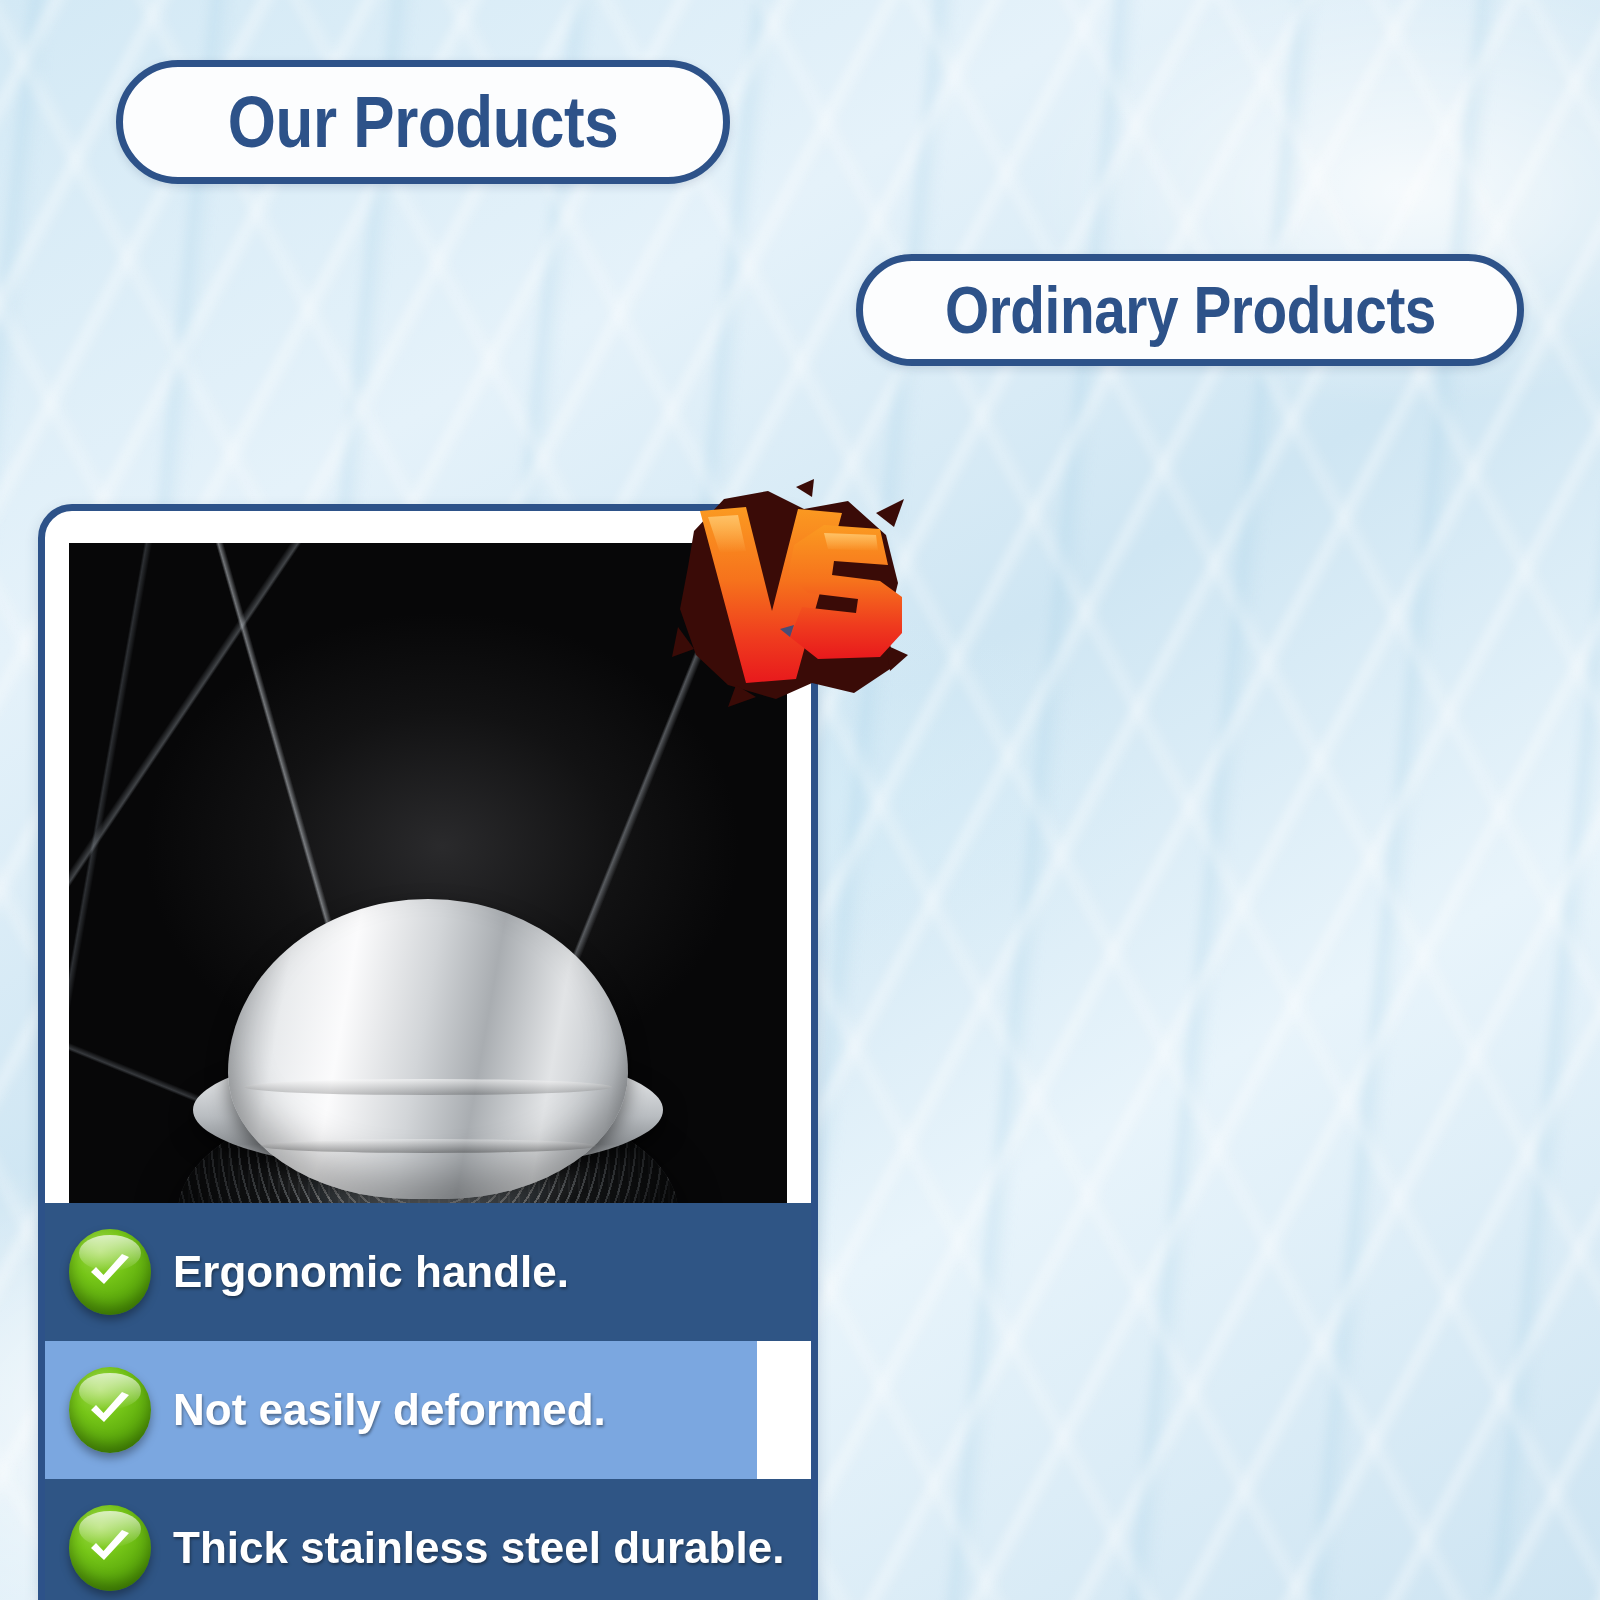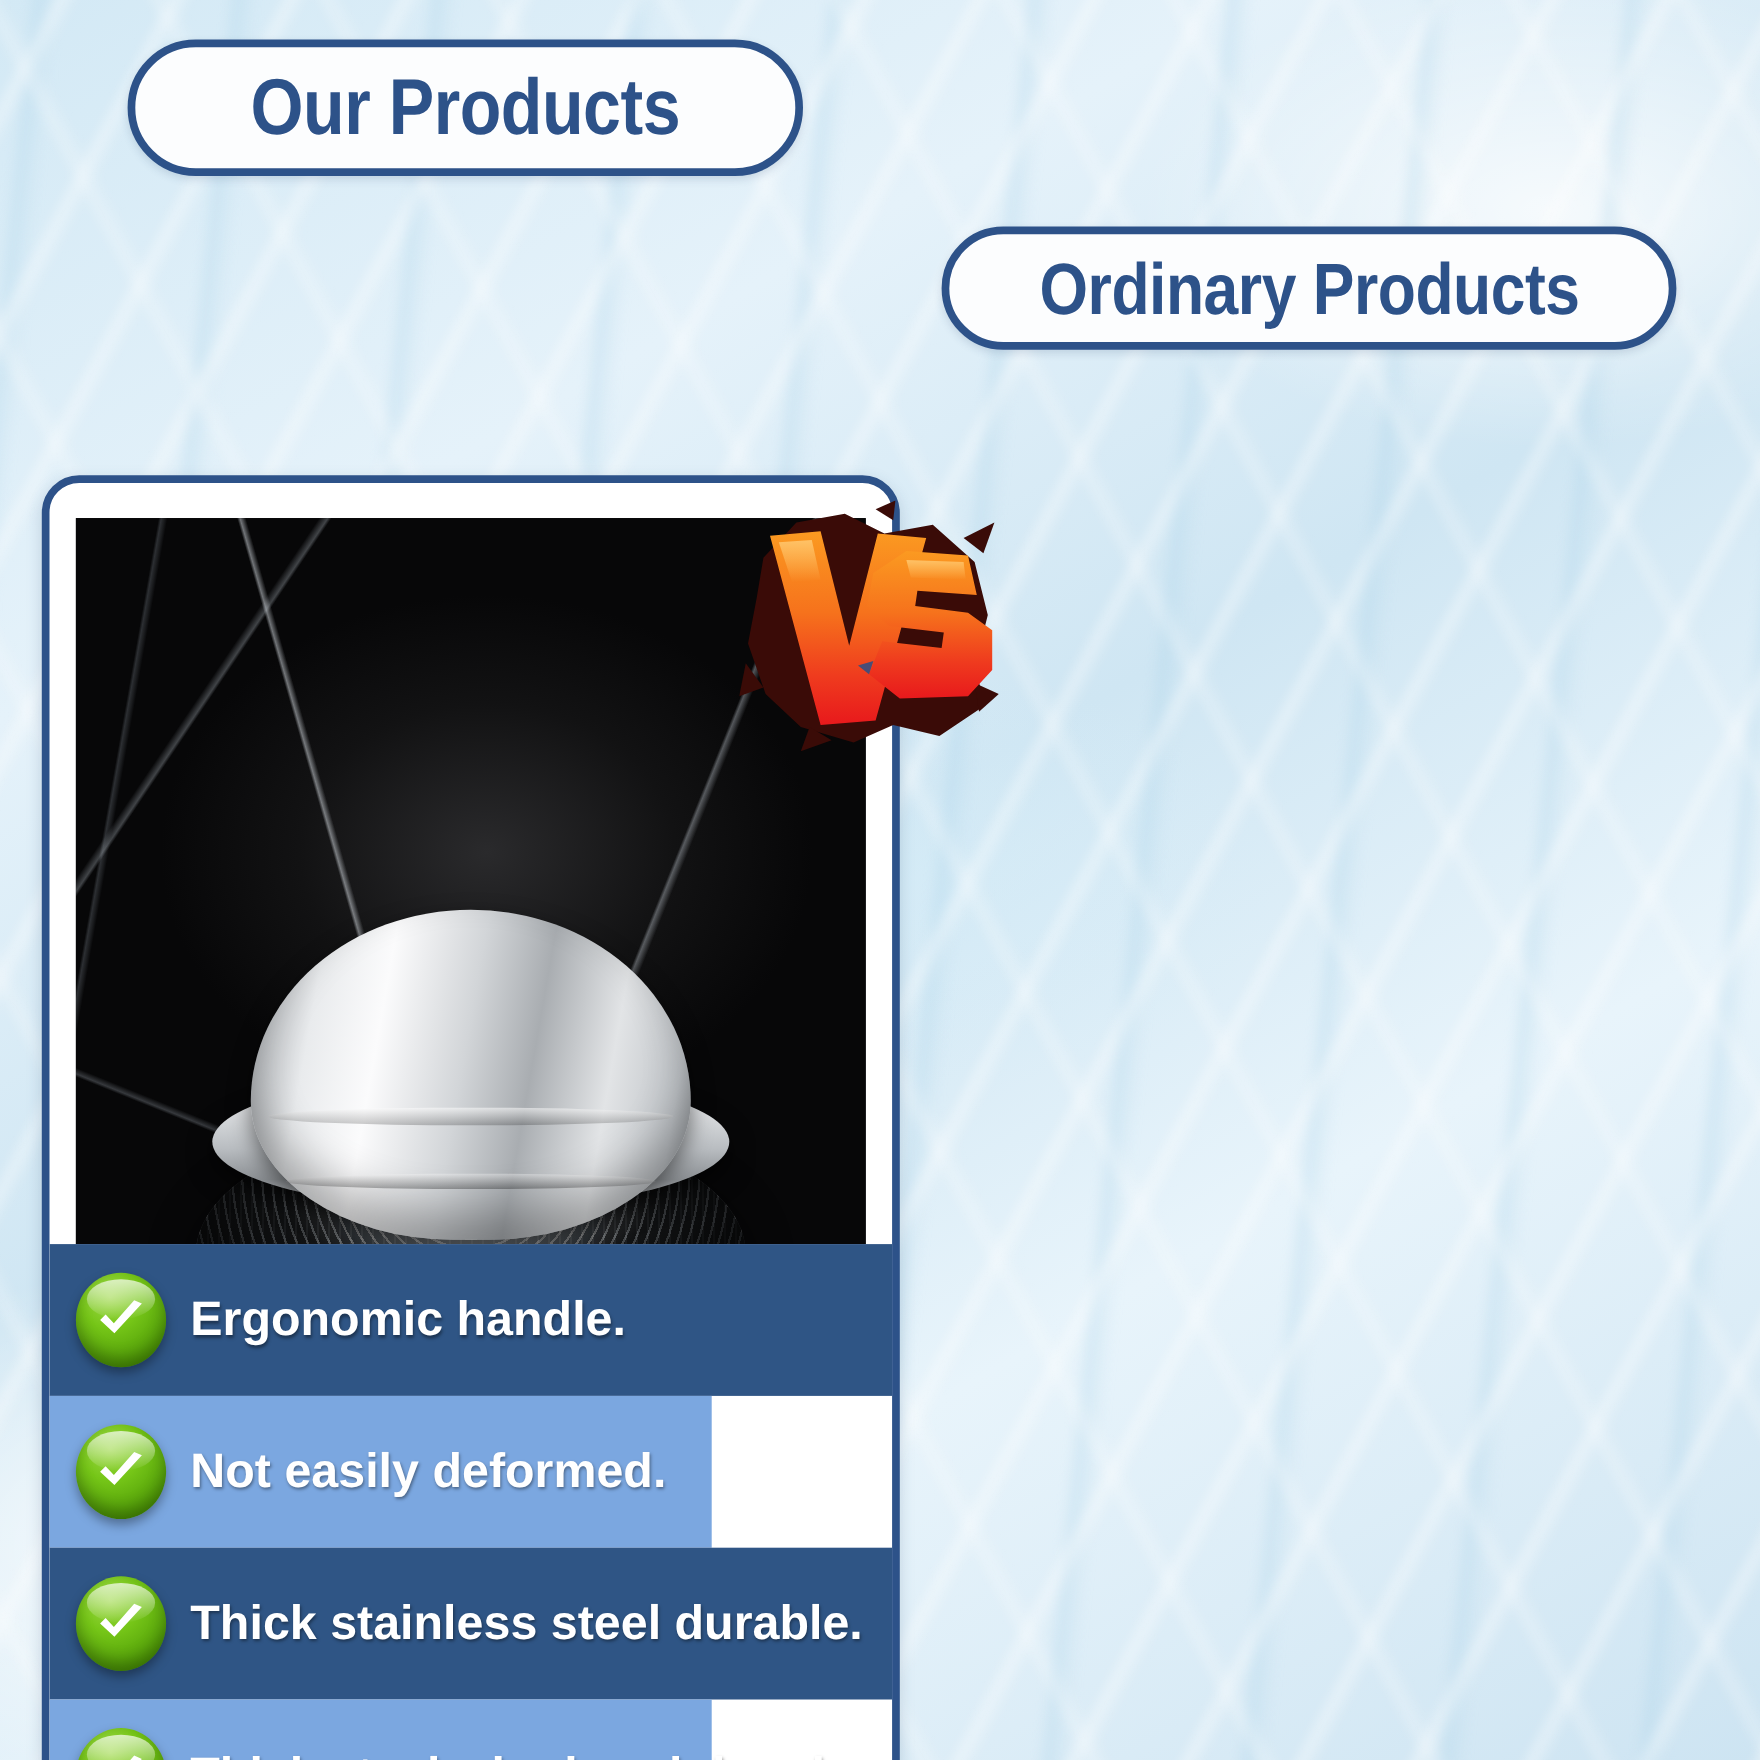--- a/index.html
+++ b/index.html
@@ -36,21 +36,21 @@
         rgba(255,255,255,0) 0px, rgba(255,255,255,0) 42px,
         rgba(255,255,255,.30) 47px, rgba(255,255,255,0) 64px,
         rgba(255,255,255,0) 136px),
       repeating-linear-gradient(96deg,
         rgba(167,209,232,0) 0px, rgba(167,209,232,0) 58px,
         rgba(167,209,232,.30) 63px, rgba(167,209,232,0) 84px,
         rgba(167,209,232,0) 180px);
     filter: blur(5px);
     pointer-events: none;
   }
-  #page > * { position: relative; z-index: 2; }
+  #page > * { position: relative; z-index: 2; margin-top: 24px; }
 
   
   .pill {
     position: absolute;
     background: #fcfdfe;
     border-radius: 999px;
     display: flex;
     align-items: center;
     justify-content: center;
     box-shadow: 0 3px 8px rgba(40,70,110,.17);
@@ -209,21 +209,21 @@
     color: #ffffff;
     font-weight: 700;
     white-space: nowrap;
     text-shadow: 1px 2px 3px rgba(0,0,0,.40);
   }
 
   
   #rows-ours .row { height: 138px; }
   #rows-ours .row.dark  { background: #2f5585; margin: 0;          padding-left: 24px; }
   #rows-ours .row.light { background: #7ba7e0; margin: 0 0 0 0;    padding-left: 24px; }
-  #rows-ours .row.light { width: 602px; }
+  #rows-ours .row.light { width: 712px; }
   #rows-ours .row.dark  { width: 766px; }
   #rows-ours .row-label { font-size: 44px; margin-left: 22px; }
 
   
   .badge-icon {
     position: relative;
     flex: 0 0 auto;
     border-radius: 50%;
     display: flex;
     align-items: center;

